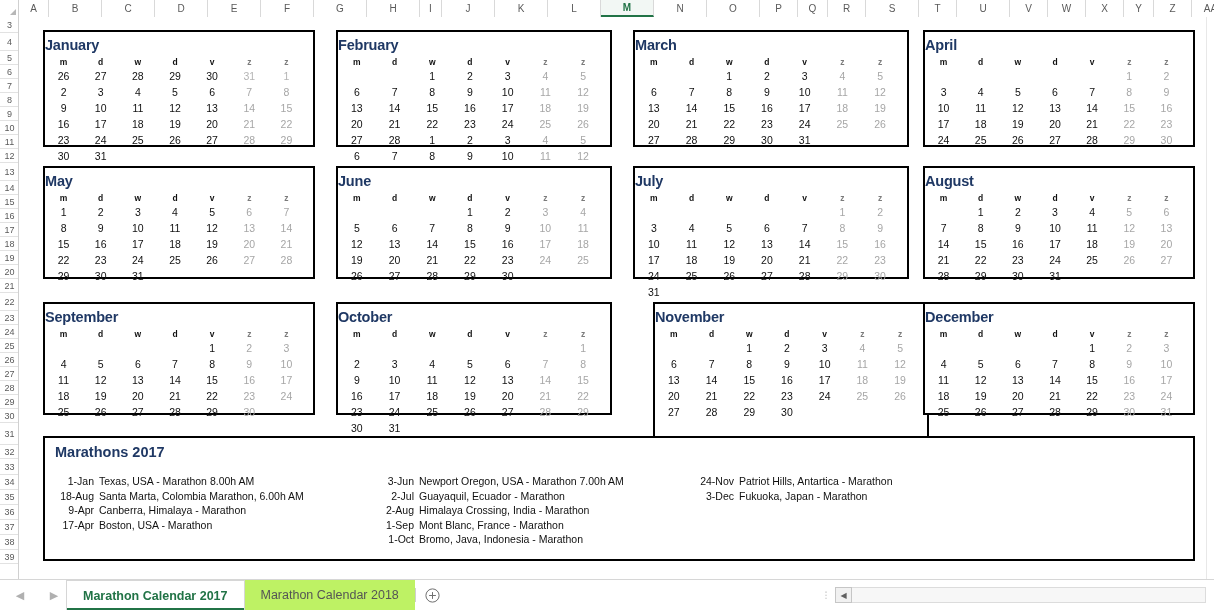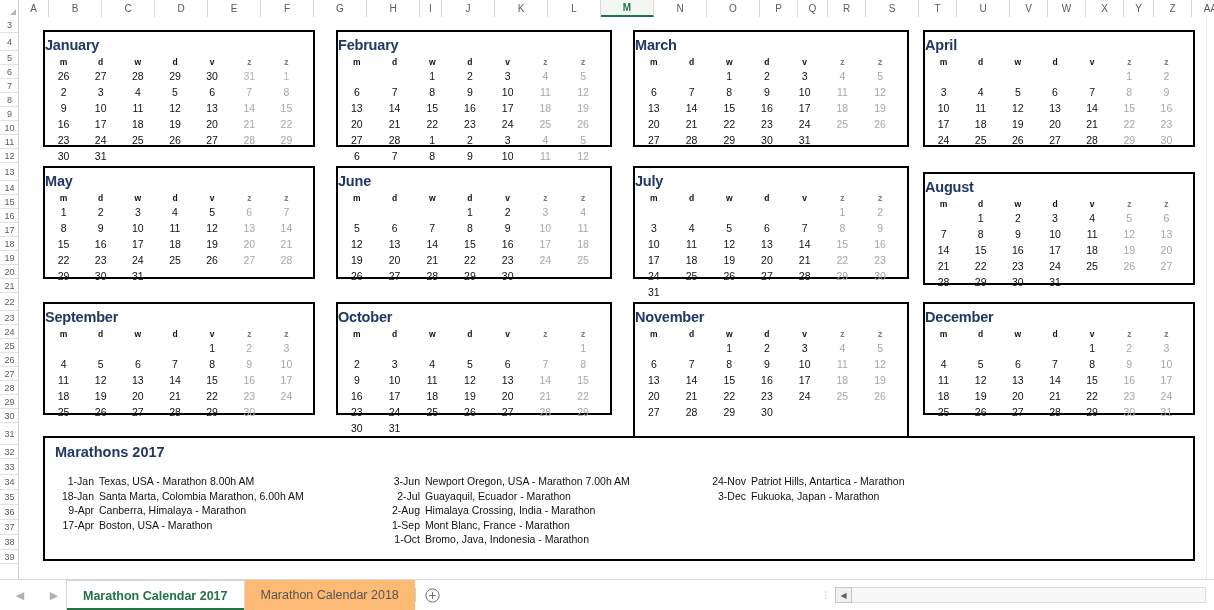--- a/index.html
+++ b/index.html
@@ -125,21 +125,21 @@
   }
   #marathons-title {
     font-size: 14.5px;
     font-weight: bold;
     color: #1f3864;
     margin-bottom: 14px;
     line-height: 16px;
   }
   .mar-cols {
     display: flex;
-    gap: 10px;
+    gap: 4px;
   }
   .mar-col { flex: 0 0 auto; }
   .mar-row {
     display: flex;
     height: 14.5px;
     align-items: center;
     font-size: 10.5px;
     color: #101010;
     white-space: nowrap;
   }
@@ -173,21 +173,21 @@
     color: #b0b0b0;
     font-size: 11px;
     line-height: 1;
     user-select: none;
   }
   .sheet-tab {
     display: flex; align-items: center;
     padding: 0 16px;
     font-size: 12.5px;
     color: #555555;
-    background: #fdba74;
+    background: #bef264;
     user-select: none;
     position: relative;
   }
   .sheet-tab.active {
     color: #217346;
     font-weight: bold;
     border-left: 1px solid #d6d6d6;
     border-right: 1px solid #d6d6d6;
     border-top: 1px solid #d6d6d6;
     background: #ffffff;
@@ -799,21 +799,21 @@
             <td></td>
             <td></td>
             <td></td>
             <td></td>
             <td class="we"></td>
             <td class="we"></td>
           </tr>
         </tbody>
       </table>
     </div>
-    <div class="cal-card" style="left: 904px; top: 155px; width: 272px; height: 113px;">
+    <div class="cal-card" style="left: 904px; top: 149px; width: 272px; height: 113px;">
       <div class="cal-title">August</div>
       <table class="cal-grid">
         <thead>
           <tr>
             <th>m</th>
             <th>d</th>
             <th>w</th>
             <th>d</th>
             <th>v</th>
             <th class="we">z</th>
@@ -997,21 +997,21 @@
             <td>31</td>
             <td></td>
             <td></td>
             <td></td>
             <td class="we"></td>
             <td class="we"></td>
           </tr>
         </tbody>
       </table>
     </div>
-    <div class="cal-card" style="left: 614px; top: 285px; width: 276px; height: 140px;">
+    <div class="cal-card" style="left: 634px; top: 285px; width: 276px; height: 140px;">
       <div class="cal-title">November</div>
       <table class="cal-grid">
         <thead>
           <tr>
             <th>m</th>
             <th>d</th>
             <th>w</th>
             <th>d</th>
             <th>v</th>
             <th class="we">z</th>
@@ -1132,21 +1132,21 @@
     </div>
     <div id="marathons-card" style="left: 24px; top: 419px; width: 1152px; height: 125px;">
       <div id="marathons-title">Marathons 2017</div>
       <div class="mar-cols">
         <div class="mar-col" style="width: 296px; margin-left: 0px;">
           <div class="mar-row">
             <span class="mar-date">1-Jan</span>
             <span class="mar-desc">Texas, USA - Marathon 8.00h AM</span>
           </div>
           <div class="mar-row">
-            <span class="mar-date">18-Jan</span>
+            <span class="mar-date">18-Aug</span>
             <span class="mar-desc">Santa Marta, Colombia Marathon, 6.00h AM</span>
           </div>
           <div class="mar-row">
             <span class="mar-date">9-Apr</span>
             <span class="mar-desc">Canberra, Himalaya - Marathon</span>
           </div>
           <div class="mar-row">
             <span class="mar-date">17-Apr</span>
             <span class="mar-desc">Boston, USA - Marathon</span>
           </div>

